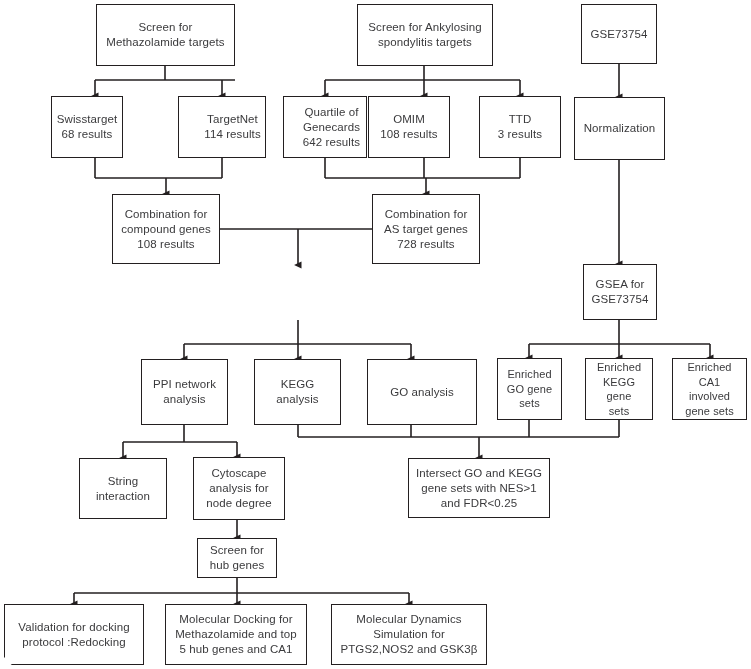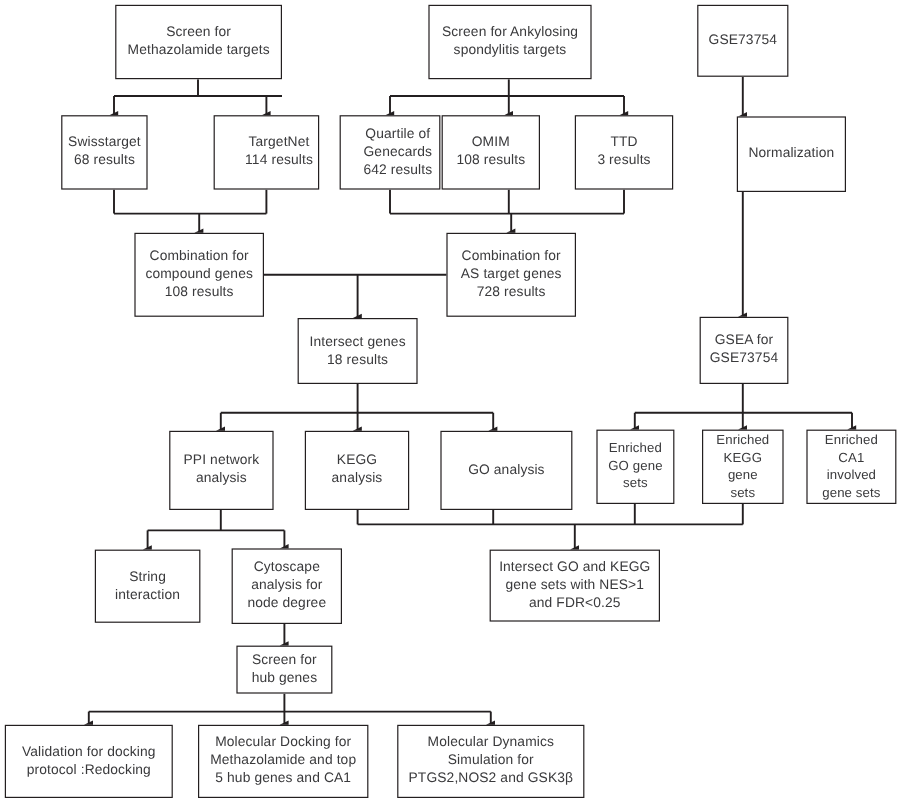--- a/index.html
+++ b/index.html
@@ -7,20 +7,21 @@
     padding: 0;
     background: #ffffff;
   }
   #canvas {
     position: relative;
     width: 751px;
     height: 669px;
     background: #ffffff;
     font-family: "Liberation Sans", sans-serif;
     overflow: hidden;
+    border-radius: 26px;
   }
   #connectors {
     position: absolute;
     left: 0;
     top: 0;
     width: 751px;
     height: 669px;
     pointer-events: none;
   }
   .node {
@@ -135,32 +136,30 @@
   <div class="node" style="left:283px; top:96px; width:84px; height:62px;padding-left:16px;">Quartile of
 Genecards
 642 results</div>
 
   <div class="node" style="left:368px; top:96px; width:82px; height:62px;">OMIM
 108 results</div>
 
   <div class="node" style="left:479px; top:96px; width:82px; height:62px;">TTD
 3 results</div>
 
-  <div class="node" style="left:574px; top:97px; width:91px; height:63px;margin-left:40px;">Normalization</div>
+  <div class="node" style="left:574px; top:97px; width:91px; height:63px;">Normalization</div>
 
   <div class="node" style="left:112px; top:194px; width:108px; height:70px;">Combination for
 compound genes
 108 results</div>
 
   <div class="node" style="left:372px; top:194px; width:108px; height:70px;">Combination for
 AS target genes
 728 results</div>
 
-  <div class="node" style="left:248px; top:265px; width:100px; height:55px;">Intersect genes
-18 results</div>
 
   <div class="node" style="left:583px; top:264px; width:74px; height:56px;">GSEA for
 GSE73754</div>
 
   <div class="node" style="left:141px; top:359px; width:87px; height:66px;">PPI network
 analysis</div>
 
   <div class="node" style="left:254px; top:359px; width:87px; height:66px;">KEGG
 analysis</div>
 

